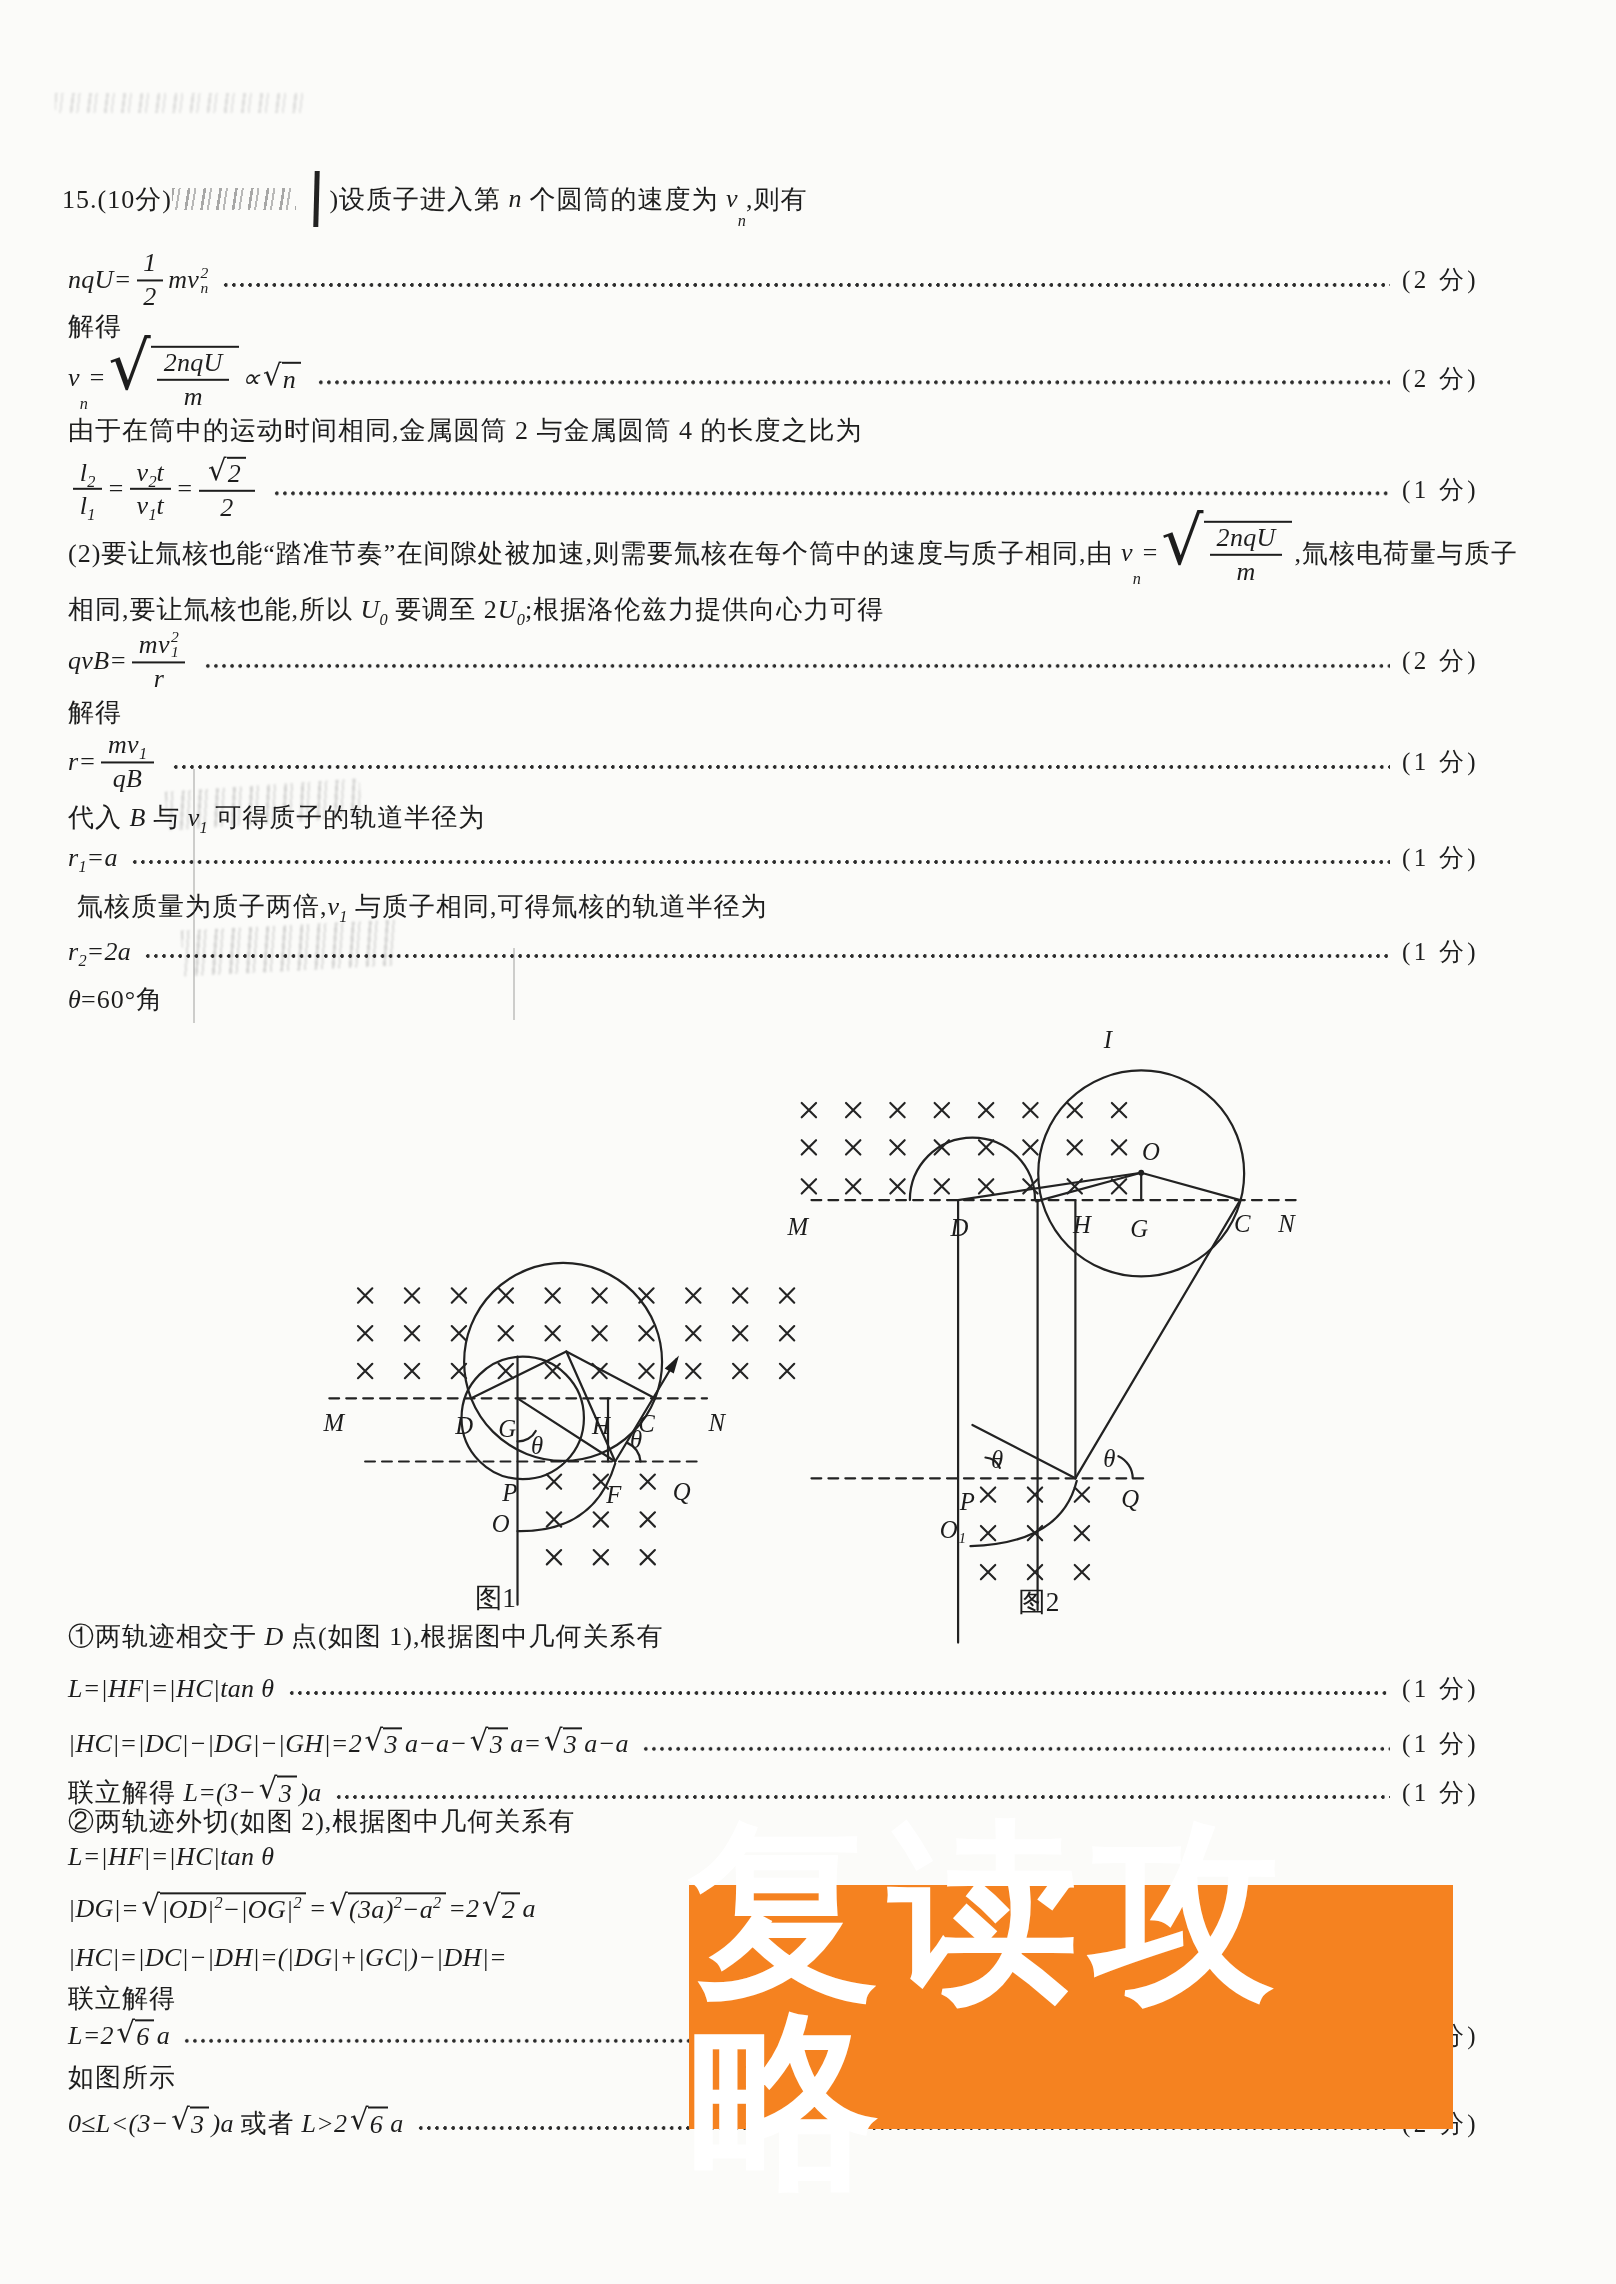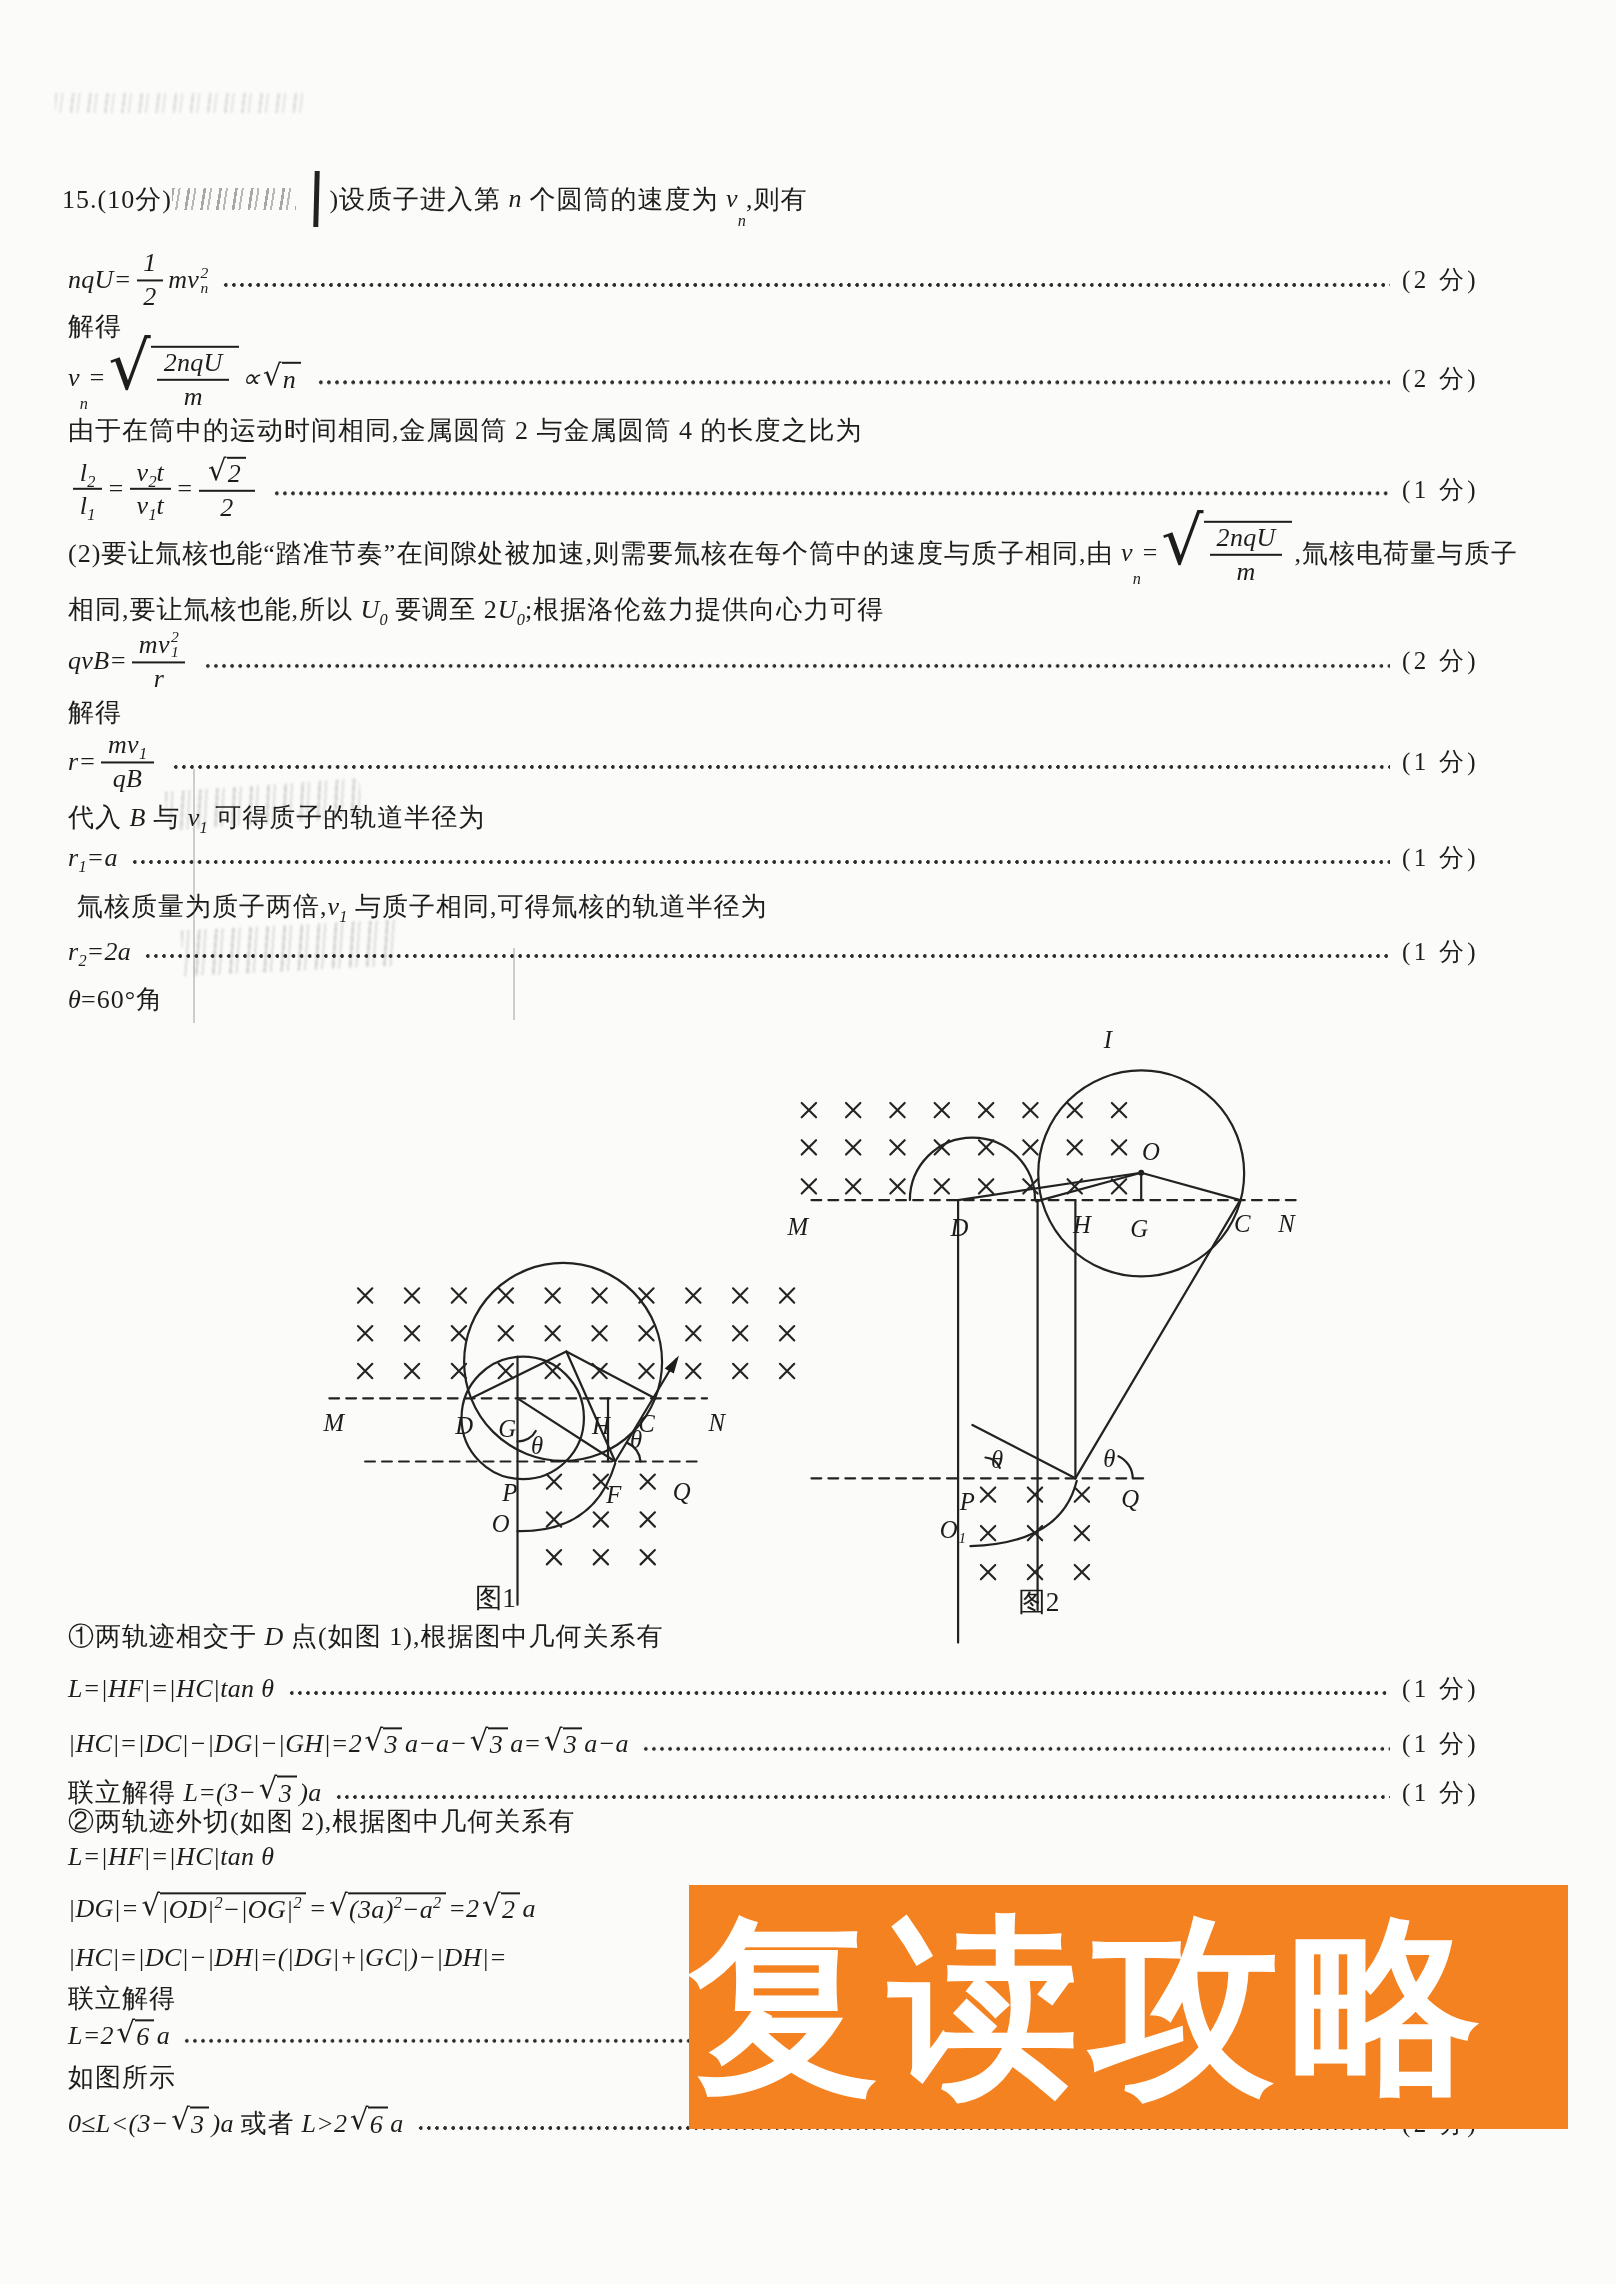--- a/index.html
+++ b/index.html
@@ -29,21 +29,21 @@
   .smudge{height:22px;align-self:center;opacity:.5;filter:blur(0.5px);
         background:repeating-linear-gradient(99deg,#555 0 2.6px,transparent 2.6px 6.5px,#777 6.5px 8.5px,transparent 8.5px 15.6px);}
   
   svg{position:absolute;overflow:visible;}
   .geo{stroke:#222;stroke-width:3.4;fill:none;stroke-linecap:round;}
   .dash{stroke-dasharray:15 11;}
   .xm{stroke:#242424;stroke-width:3.3;fill:none;stroke-linecap:round;}
   .lbl{font:italic 38px "Liberation Serif",serif;fill:#1c1c1c;text-anchor:middle;}
   .cap{font:normal 42px "Liberation Serif",serif;fill:#1c1c1c;text-anchor:middle;}
   
-  #banner{position:absolute;left:689px;top:1885px;width:879px;height:244px;background:#f58220;
+  #banner{position:absolute;left:689px;top:1885px;width:764px;height:244px;background:#f58220;
         display:flex;align-items:center;z-index:9;}
   #banner span{color:#ffffff;font-size:190px;font-weight:bold;line-height:1;letter-spacing:10.4px;
         font-family:"DejaVu Sans","Liberation Sans",sans-serif;}
   
   .wm{position:absolute;opacity:.28;filter:blur(0.8px);
         background:repeating-linear-gradient(97deg,#6a6a6a 0 2.6px,transparent 2.6px 6.5px,#8a8a8a 6.5px 8.5px,transparent 8.5px 17px);}
   .crease{position:absolute;background:rgba(40,40,40,.22);}
 </style>
 </head>
 <body>

